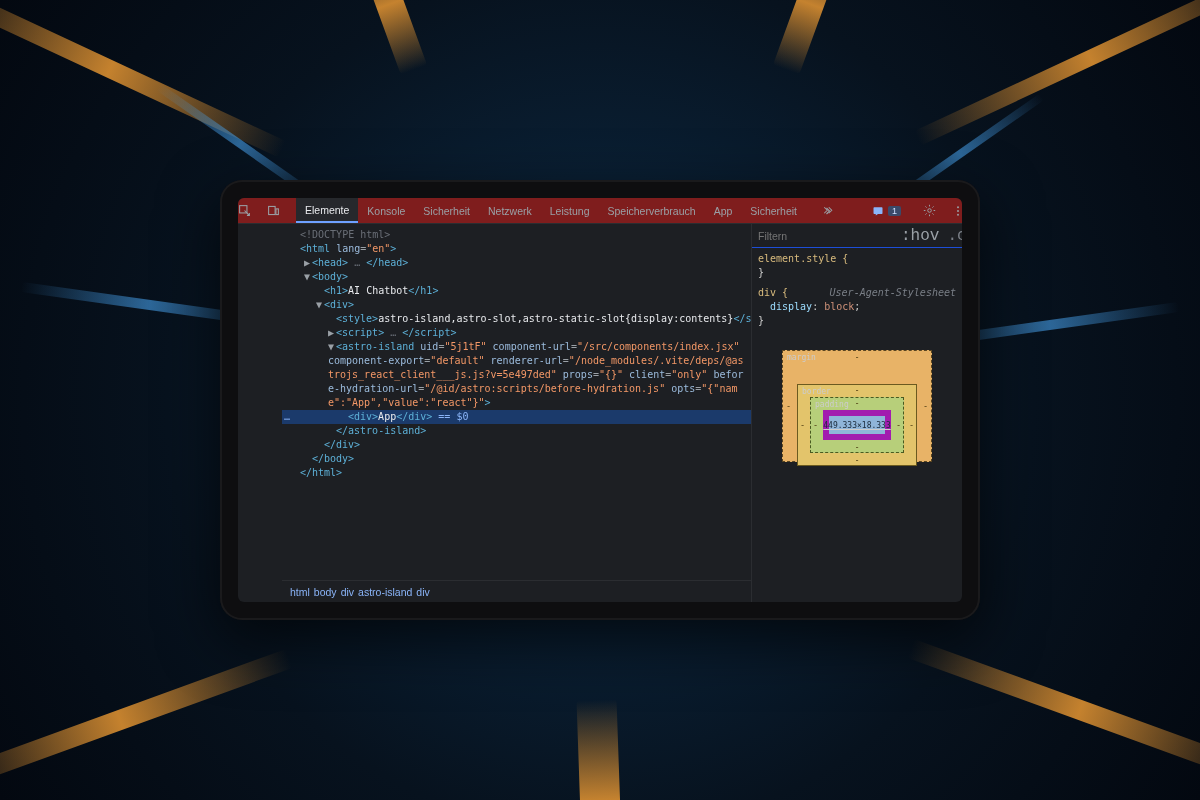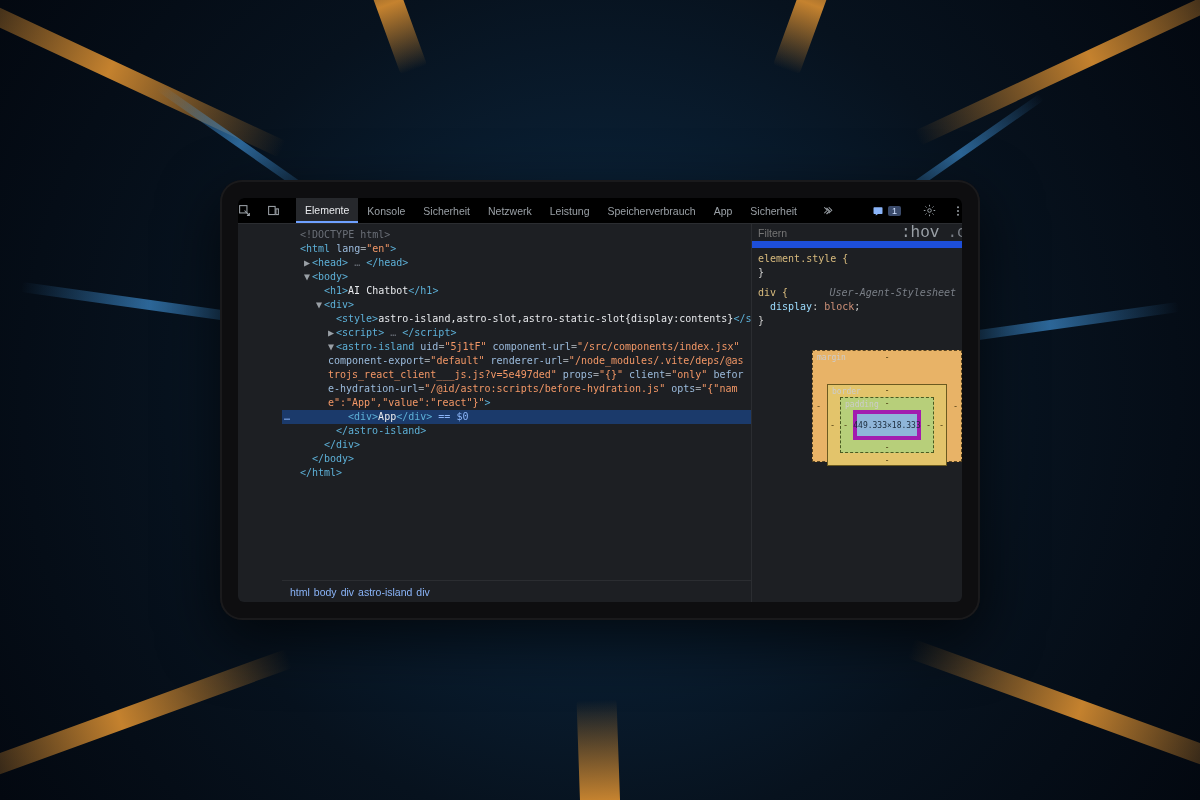--- a/index.html
+++ b/index.html
@@ -19,21 +19,21 @@
     background:#0e0e10; border-radius:22px; padding:18px;
     box-shadow: 0 20px 60px rgba(0,0,0,0.7), inset 0 0 0 2px #1a1a1c;
   }
   .screen {
     width:100%; height:100%; background:#1d1f23; border-radius:6px;
     display:flex; flex-direction:column; font-size:10.5px; color:#ccc;
     overflow:hidden;
   }
   
   .topbar {
-    height:26px; background:#000000; border-bottom:1px solid #2b2d31;
+    height:26px; background:#7f1d1d; border-bottom:1px solid #2b2d31;
     display:flex; align-items:stretch;gap:16px;
   }
   .topbar .iconbtn {
     width:22px; display:flex; align-items:center; justify-content:center;
     color:#9aa0a6; cursor:pointer;
   }
   .topbar .tabs { display:flex; align-items:stretch; }
   .topbar .tab {
     padding:0 9px; display:flex; align-items:center; color:#9aa0a6; cursor:pointer;
   }
@@ -72,44 +72,44 @@
   .crumb span { cursor:pointer; }
   
   .rtabs {
     height:24px; display:flex; align-items:stretch; border-bottom:1px solid #2b2d31;
     background:#1d1f23;
   }
   .rtabs .rtab { padding:0 9px; display:flex; align-items:center; color:#9aa0a6; cursor:pointer; }
   .rtabs .rtab.active { color:#e8eaed; background:#26282c; }
   .rfilter {
     height:24px; display:flex; align-items:center; padding:0 6px; gap:8px;
-    border-bottom:7px solid #1d4ed8; color:#9aa0a6;
+    border-bottom:1px solid #1d4ed8; color:#9aa0a6;
   }
   .rfilter input {
     flex:1; background:transparent; border:none; outline:none; color:#ccc;
     font-size:10.5px; font-family:inherit;
   }
   .rfilter .mono { font-family:Liberation Mono, monospace; font-size:16px; cursor:pointer; }
   .rfilter .mono.dim { color:#7a7f87; }
   .styles {
     padding:4px 6px; font-family:Menlo,Consolas,monospace; font-size:10px; line-height:14px;
     color:#ccc;
   }
   .sel-rule { color:#d7ba7d; }
   .ua { color:#7a7f87; font-style:italic; float:right; }
   .prop { color:#9cdcfe; }
   .pval { color:#ce9178; }
   
-  .boxwrap { flex:1; display:flex; align-items:flex-start; justify-content:flex-end; padding-top:18px; }
+  .boxwrap { flex:1; display:flex; align-items:flex-start; justify-content:center; padding-top:18px;text-decoration:underline; }
   .bm { position:relative; font-family:Menlo,Consolas,monospace; font-size:8.5px; }
   .bm .lbl { position:absolute; top:2px; left:4px; font-size:8px; }
   .bm-margin  { width:150px; height:112px; background:#e8b367; border:1px dashed #5a4520; padding:14px; position:relative; }
   .bm-border  { width:100%; height:100%; background:#e3c46b; border:1px solid #6b5a20; padding:12px; position:relative;margin-top:19px; }
   .bm-padding { width:100%; height:100%; background:#b7cf7a; border:1px dashed #4a5a20; padding:12px; position:relative; }
-  .bm-content { width:100%; height:100%; background:#8fb5d9; border:4px solid #a21caf; display:flex; align-items:center; justify-content:center; color:#1a2a3a; font-size:8px; }
+  .bm-content { width:100%; height:100%; background:#8fb5d9; border:6px solid #a21caf; display:flex; align-items:center; justify-content:center; color:#1a2a3a; font-size:8px; }
   .bm .dash { color:#4a3a10; }
   .bm .side { position:absolute; color:#4a3a10; }
   svg { display:block; }
 </style>
 </head>
 <body>
 
 <div class="bg">
   <div class="streak" style="left:-80px; top:60px; width:380px; height:18px; transform:rotate(25deg)"></div>
   <div class="streak" style="right:-80px; top:50px; width:380px; height:16px; transform:rotate(-25deg)"></div>

